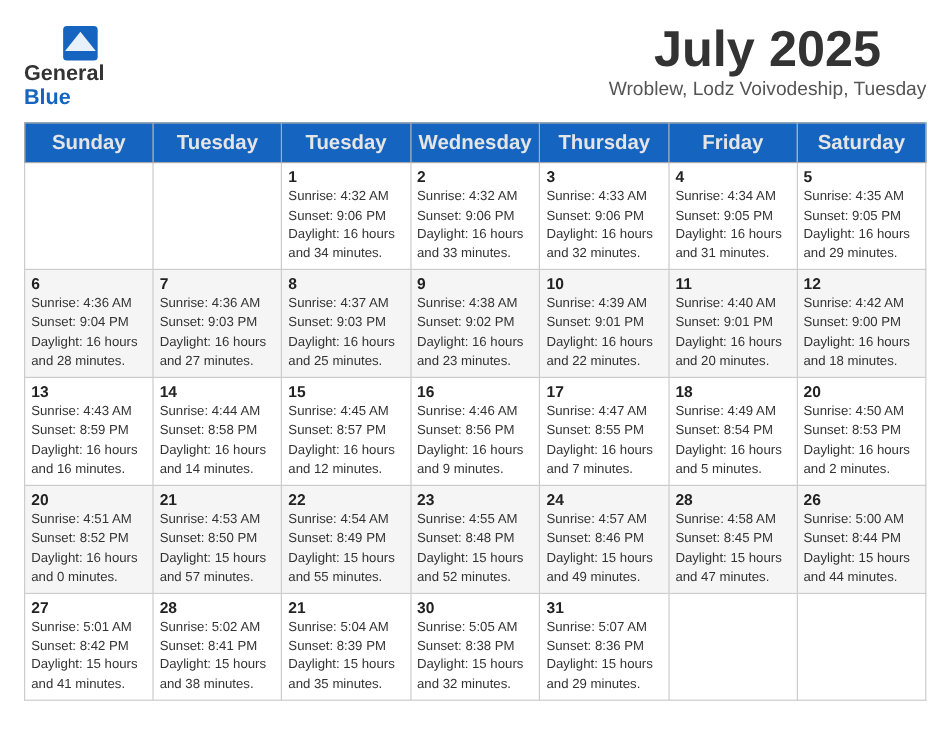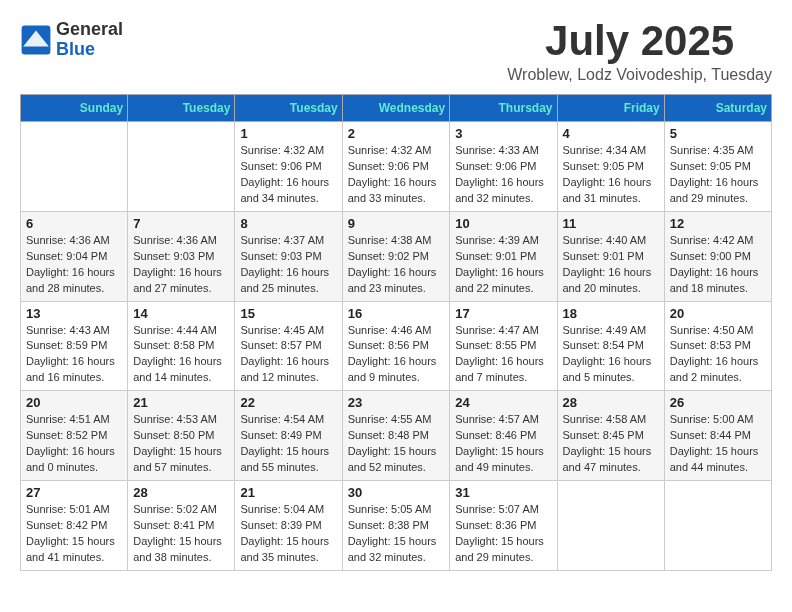--- a/index.html
+++ b/index.html
@@ -11,21 +11,22 @@
       padding: 20px;
     }
     .header {
       display: flex;
       justify-content: space-between;
       align-items: flex-start;
       margin-bottom: 10px;
     }
     .logo {
       display: flex;
-      align-items: center;
+      align-items: flex-end;
+      flex-direction: column;
     }
     .logo-text {
       display: flex;
       flex-direction: column;
       line-height: 1.1;
     }
     .logo-general {
       font-size: 18px;
       font-weight: bold;
       color: #333;
@@ -54,24 +55,24 @@
       color: #555;
       margin-top: 4px;
     }
     .calendar {
       width: 100%;
       border-collapse: collapse;
       font-size: 11px;
     }
     .calendar th {
       background: #1565c0;
-      color: #5eead4;
+      color: #e5e5e5;
       padding: 6px 4px;
-      text-align: right;
-      font-size: 12px;
+      text-align: center;
+      font-size: 17px;
       border: 1px solid #aaa;
     }
     .calendar td {
       vertical-align: top;
       padding: 4px 5px;
       border: 1px solid #ccc;
       width: 108px;
       min-height: 80px;
       background: #fff;
     }

